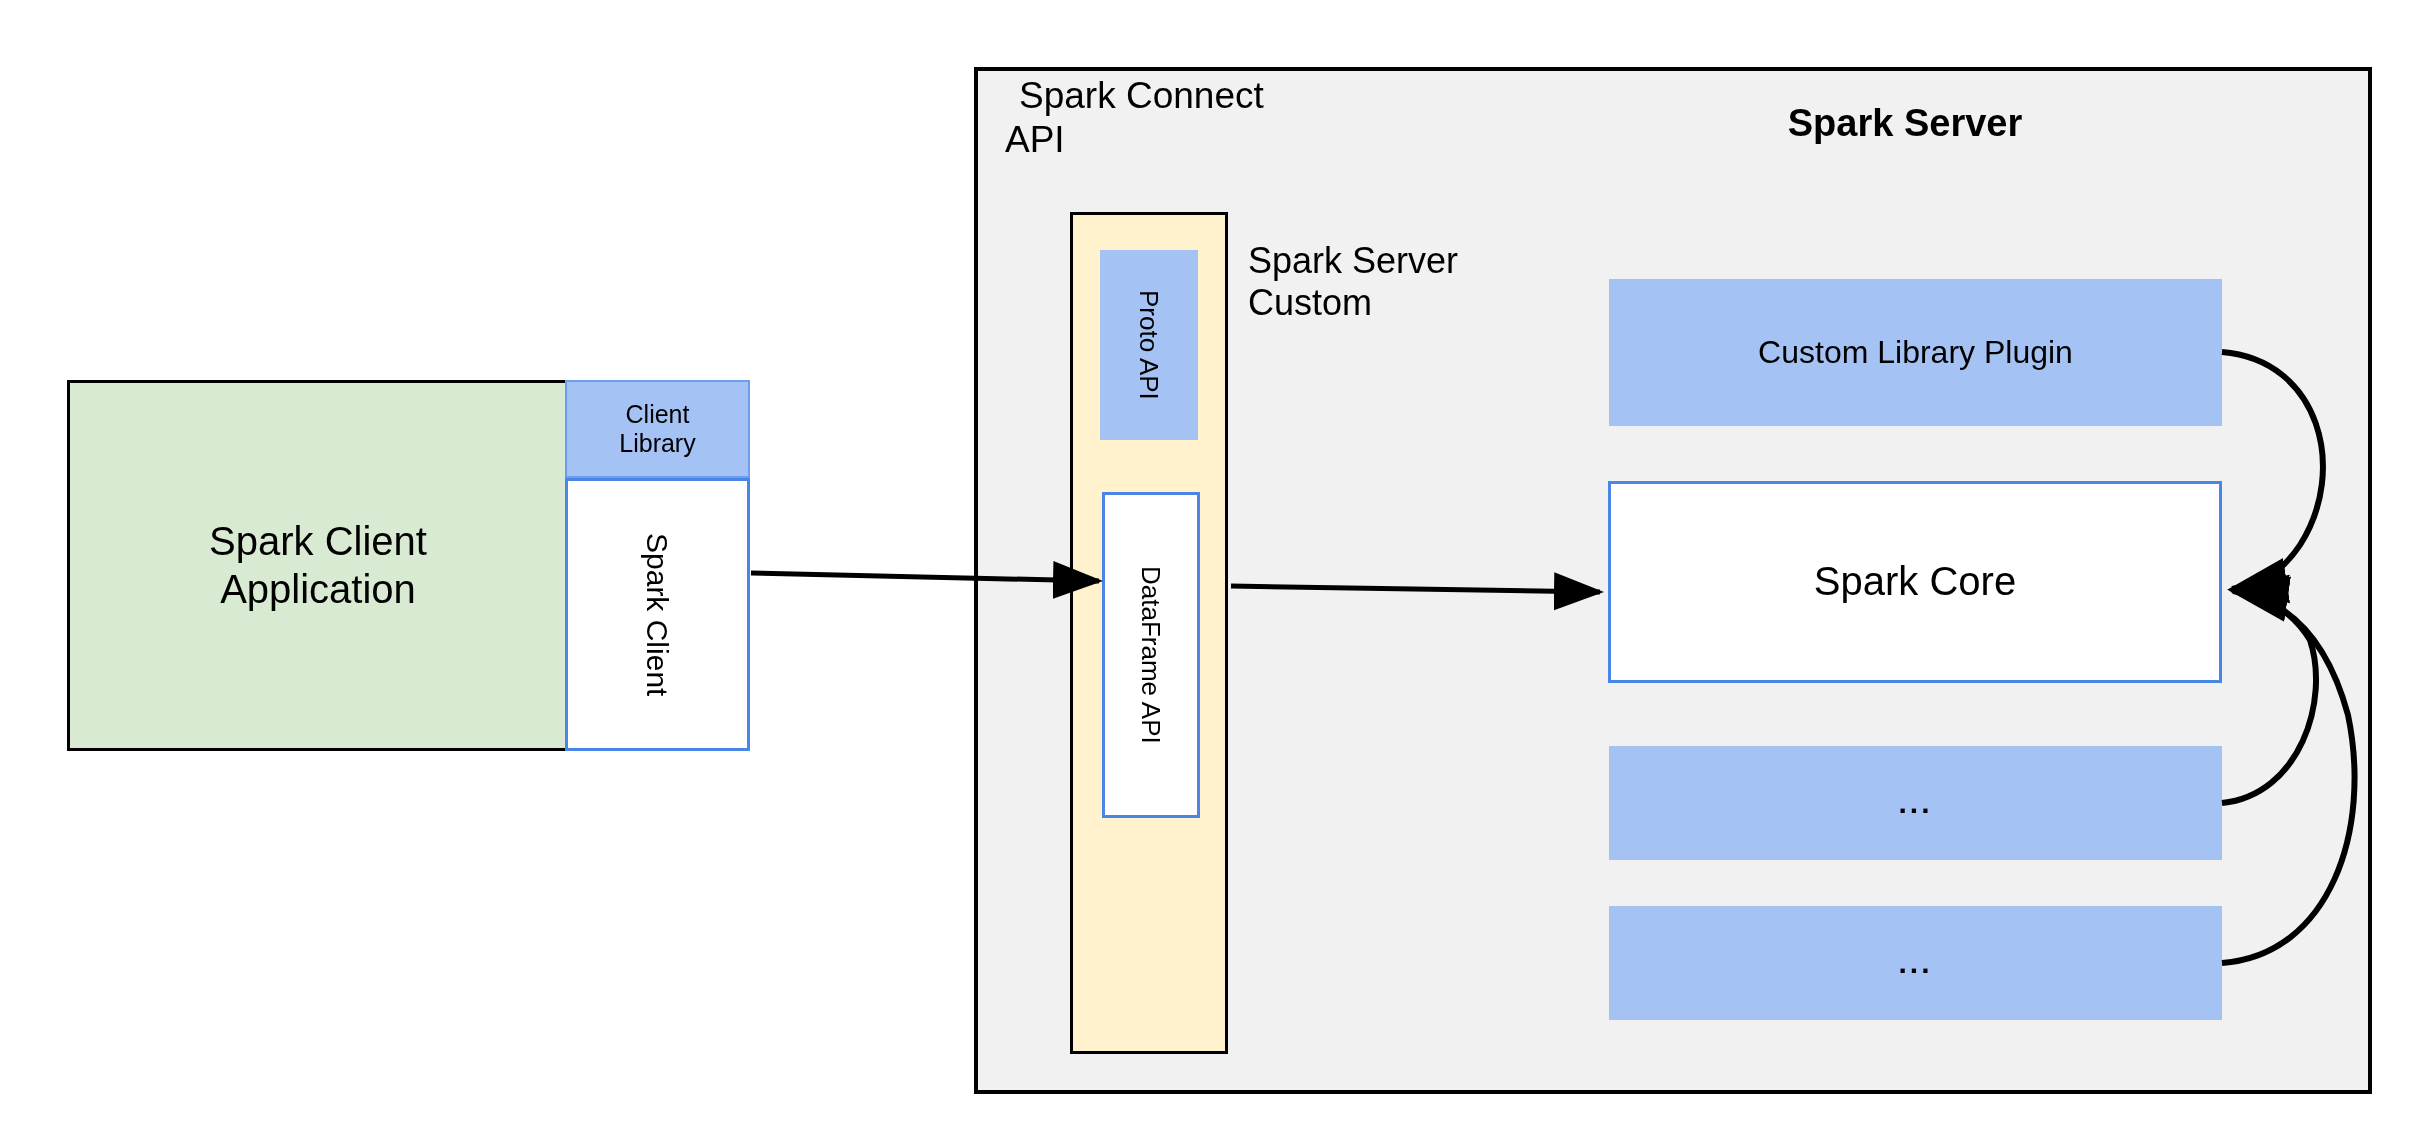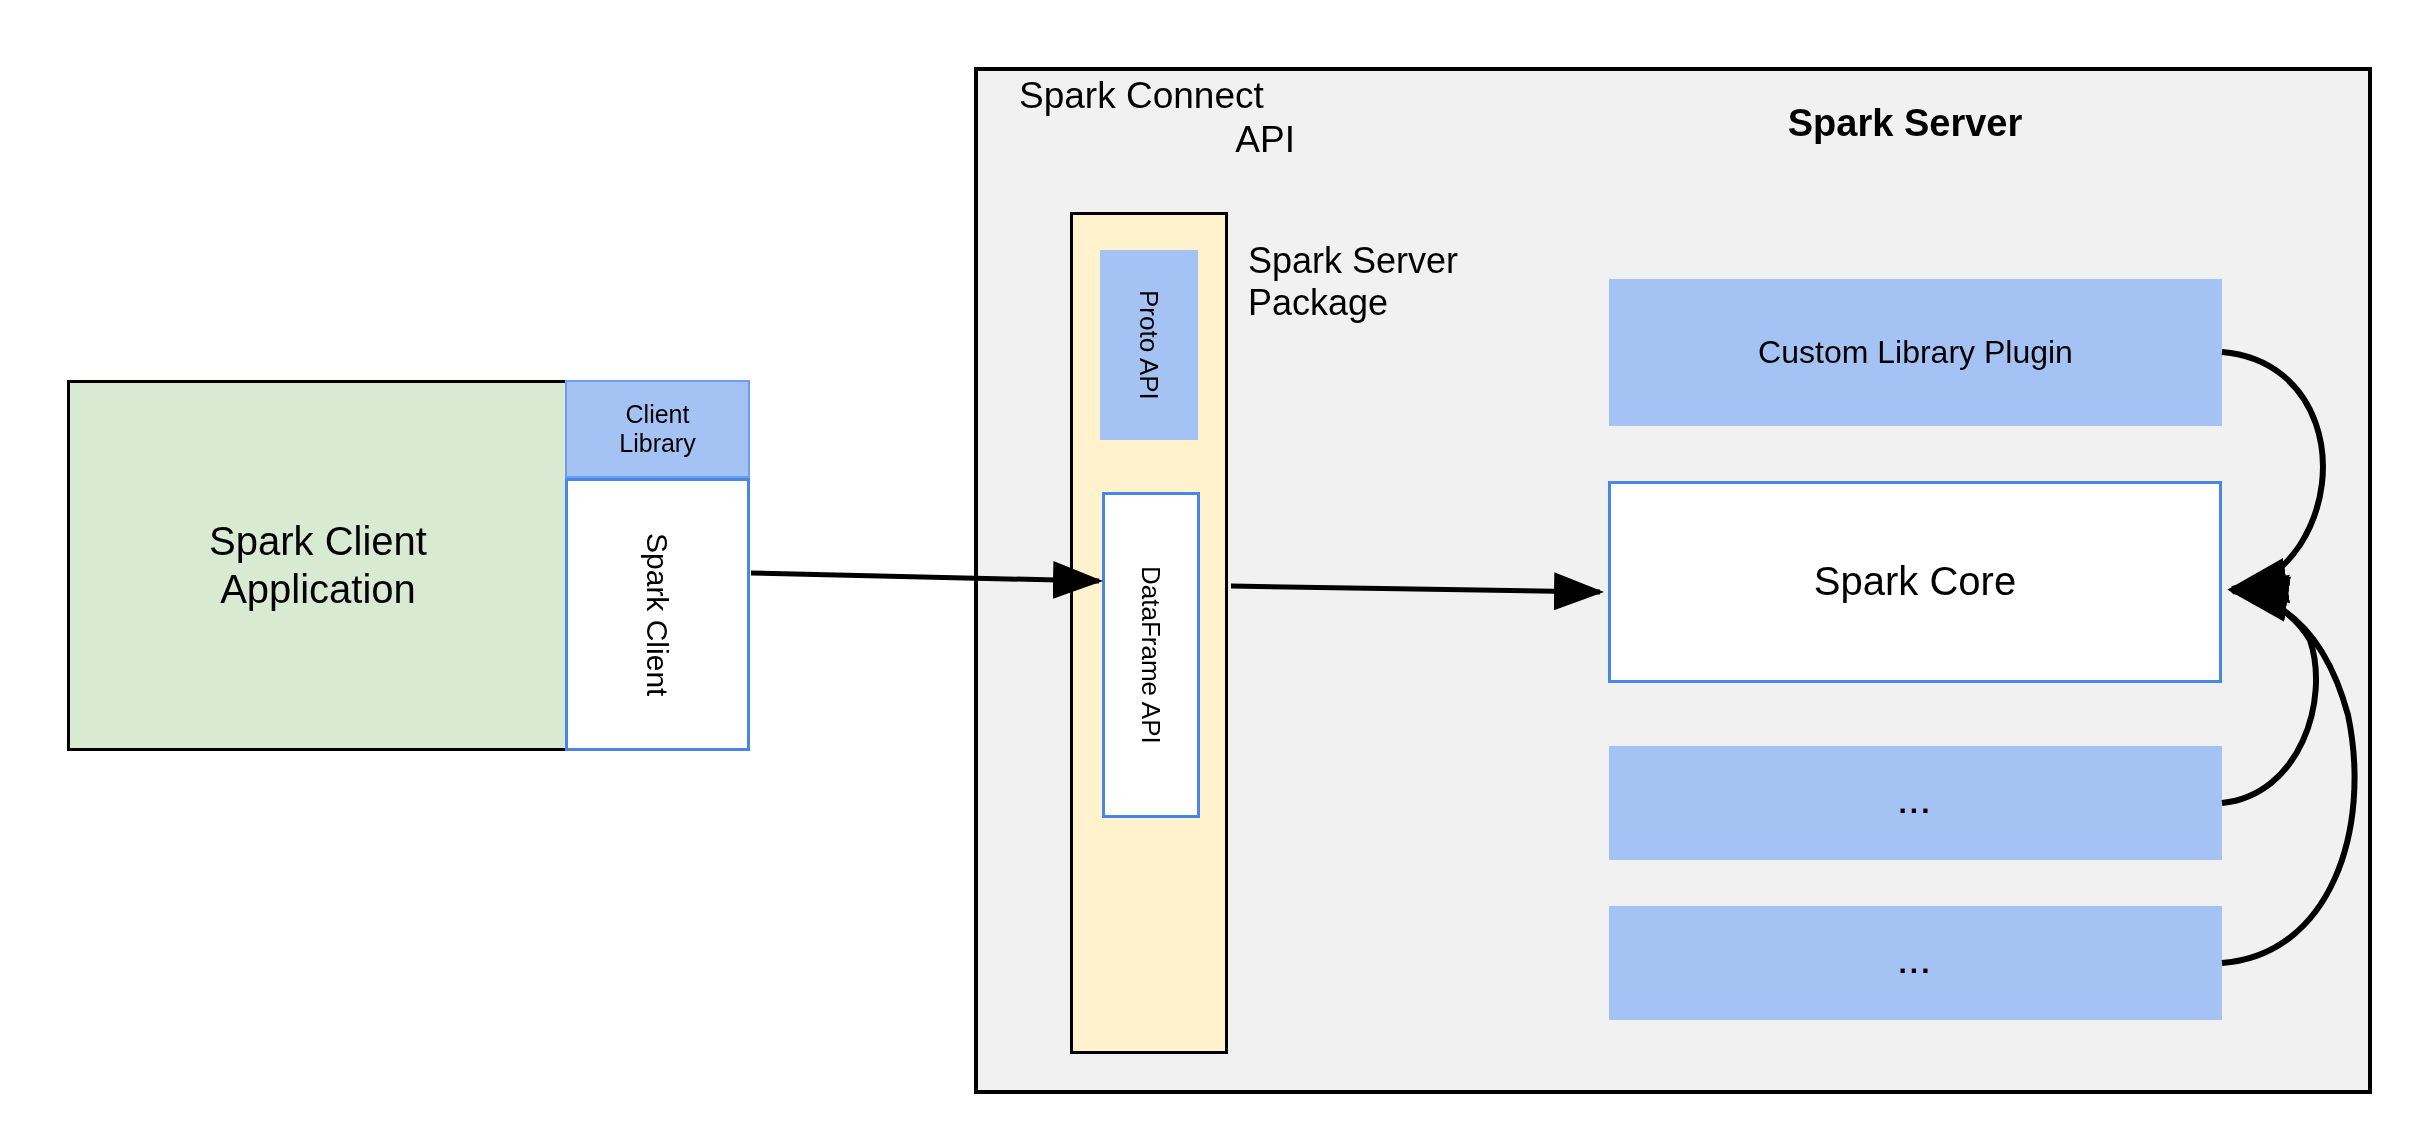--- a/index.html
+++ b/index.html
@@ -82,21 +82,21 @@
     top: 70px;
     width: 290px;
     height: 90px;
     font-size: 37px;
     display: block;
     text-align: center;
     padding-top: 4px;
   }
   #spark-connect-api-label .line { display: block; }
   #spark-connect-api-label .l1 { text-align: left; padding-left: 14px; }
-  #spark-connect-api-label .l2 { text-align: right; }
+  #spark-connect-api-label .l2 { text-align: left; }
 
   #spark-server-title {
     left: 1690px;
     top: 98px;
     width: 430px;
     height: 50px;
     font-size: 38px;
     font-weight: bold;
   }
 
@@ -210,21 +210,21 @@
 
   <div class="node" id="spark-connect-api-label">
     <span class="line l1">Spark Connect</span>
     <span class="line l2">API</span>
   </div>
 
   <div class="node" id="spark-server-title">Spark Server</div>
 
   <div class="node" id="spark-server-library-label">
     <span class="line">Spark Server</span>
-    <span class="line">Package</span>
+    <span class="line">Custom</span>
   </div>
 
   <div class="node" id="connect-column"></div>
 
   <div class="node" id="proto-api">
     <span class="label">Proto API</span>
   </div>
 
   <div class="node" id="dataframe-api">
     <span class="label">DataFrame API</span>

